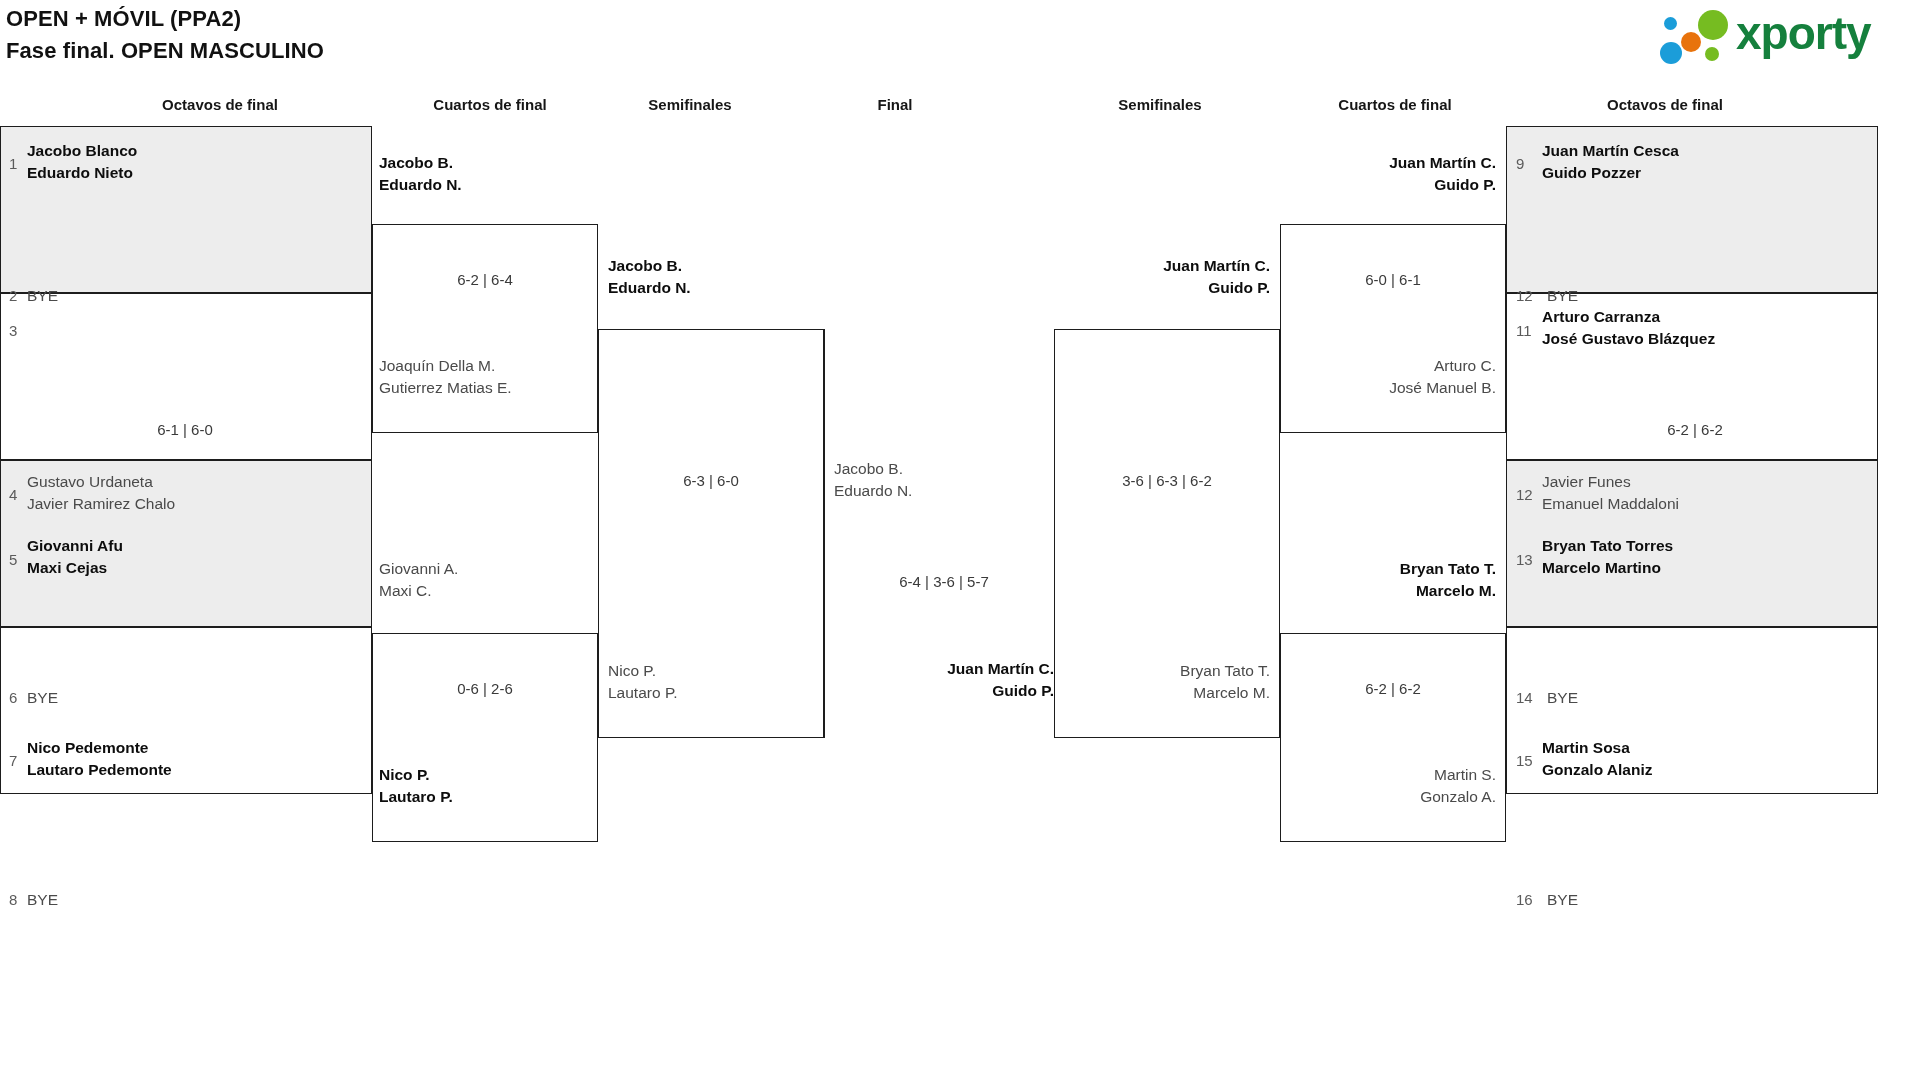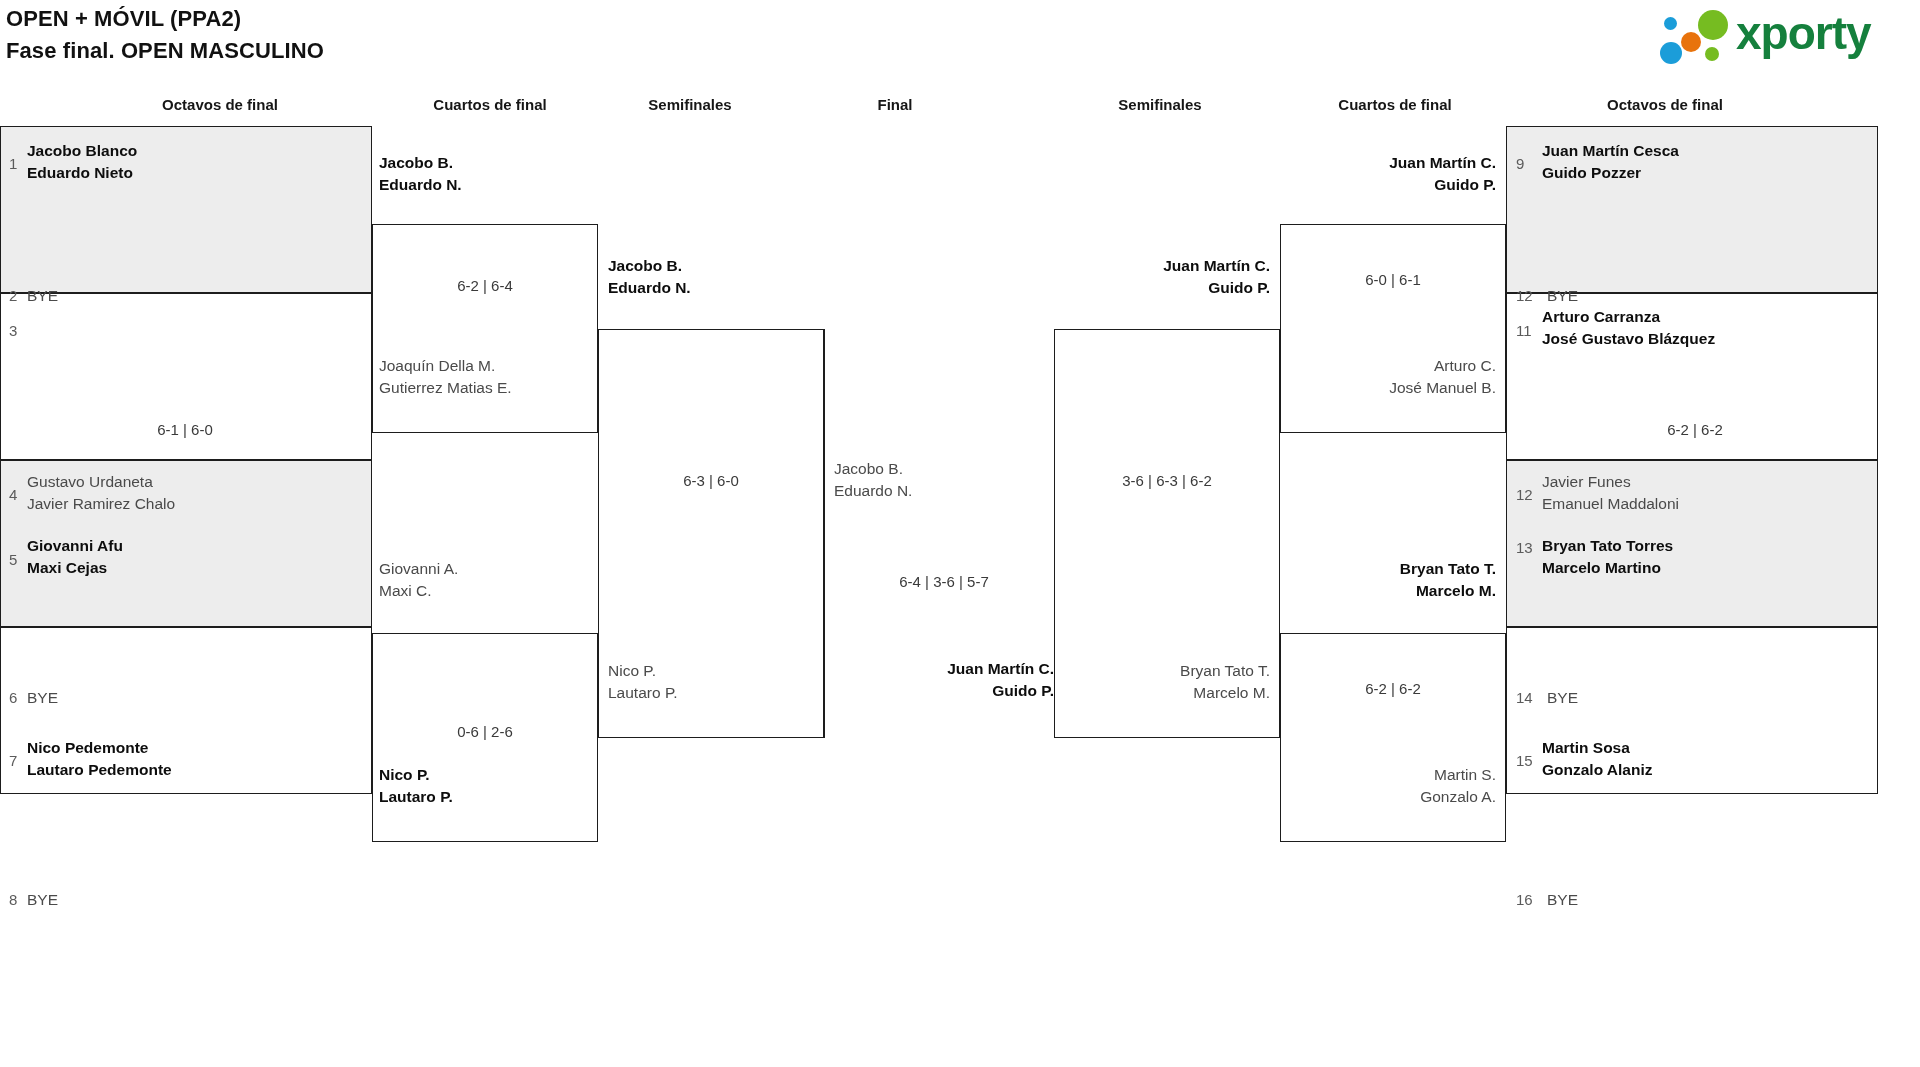--- a/index.html
+++ b/index.html
@@ -111,32 +111,32 @@
   <div class="seed" style="left:9px;top:891px;">8</div>
   <div class="team bye" style="left:27px;top:889px;">
     <span>BYE</span>
   </div>
 
   <div class="mbox" style="left:372px;top:224px;width:226px;height:209px;"></div>
   <div class="team win" style="left:379px;top:152px;">
     <span>Jacobo B.</span>
     <span class="l2">Eduardo N.</span>
   </div>
-  <div class="score" style="left:382px;top:276px;width:206px;">6-2 | 6-4</div>
+  <div class="score" style="left:382px;top:270px;width:206px;">6-2 | 6-4</div>
   <div class="team lose" style="left:379px;top:355px;">
     <span>Joaquín Della M.</span>
     <span class="l2">Gutierrez Matias E.</span>
   </div>
 
   <div class="mbox" style="left:372px;top:633px;width:226px;height:209px;"></div>
   <div class="team lose" style="left:379px;top:558px;">
     <span>Giovanni A.</span>
     <span class="l2">Maxi C.</span>
   </div>
-  <div class="score" style="left:382px;top:679px;width:206px;margin-top:43px;">0-6 | 2-6</div>
+  <div class="score" style="left:382px;top:679px;width:206px;">0-6 | 2-6</div>
   <div class="team win" style="left:379px;top:764px;">
     <span>Nico P.</span>
     <span class="l2">Lautaro P.</span>
   </div>
 
   <div class="mbox" style="left:598px;top:329px;width:226px;height:409px;"></div>
   <div class="team win" style="left:608px;top:255px;">
     <span>Jacobo B.</span>
     <span class="l2">Eduardo N.</span>
   </div>
@@ -210,21 +210,21 @@
     <span>Arturo Carranza</span>
     <span class="l2">José Gustavo Blázquez</span>
   </div>
   <div class="seed" style="left:1516px;top:486px;">12</div>
   <div class="team lose" style="left:1542px;top:471px;">
     <span>Javier Funes</span>
     <span class="l2">Emanuel Maddaloni</span>
   </div>
   <div class="score" style="left:1570px;top:420px;width:250px;">6-2 | 6-2</div>
 
-  <div class="seed" style="left:1516px;top:539px;">13</div>
+  <div class="seed" style="left:1516px;top:551px;">13</div>
   <div class="team win" style="left:1542px;top:535px;">
     <span>Bryan Tato Torres</span>
     <span class="l2">Marcelo Martino</span>
   </div>
   <div class="seed" style="left:1516px;top:689px;">14</div>
   <div class="team bye" style="left:1547px;top:687px;">
     <span>BYE</span>
   </div>
 
   <div class="seed" style="left:1516px;top:752px;">15</div>

